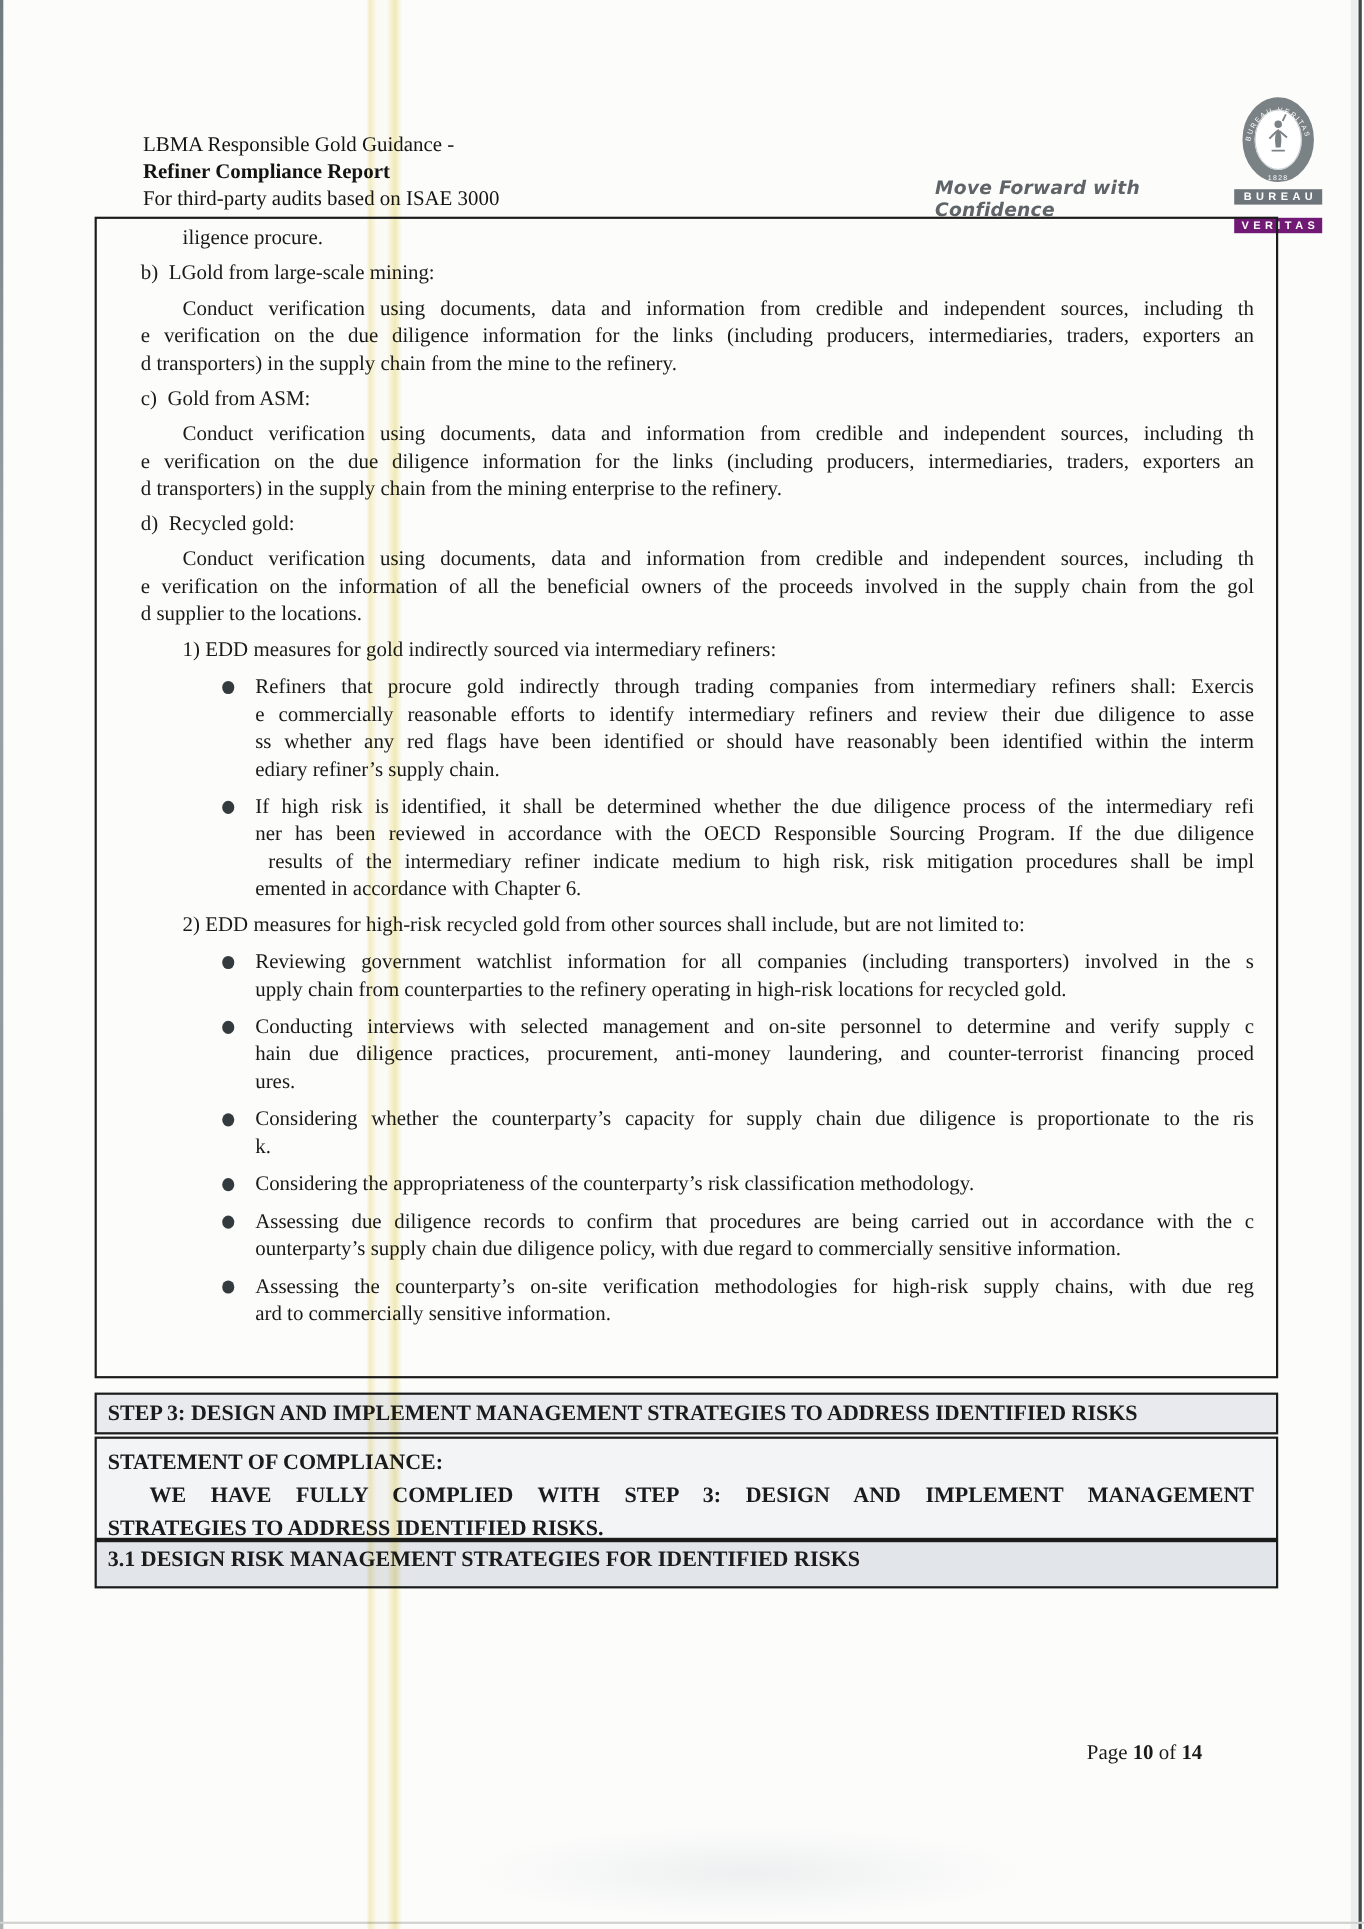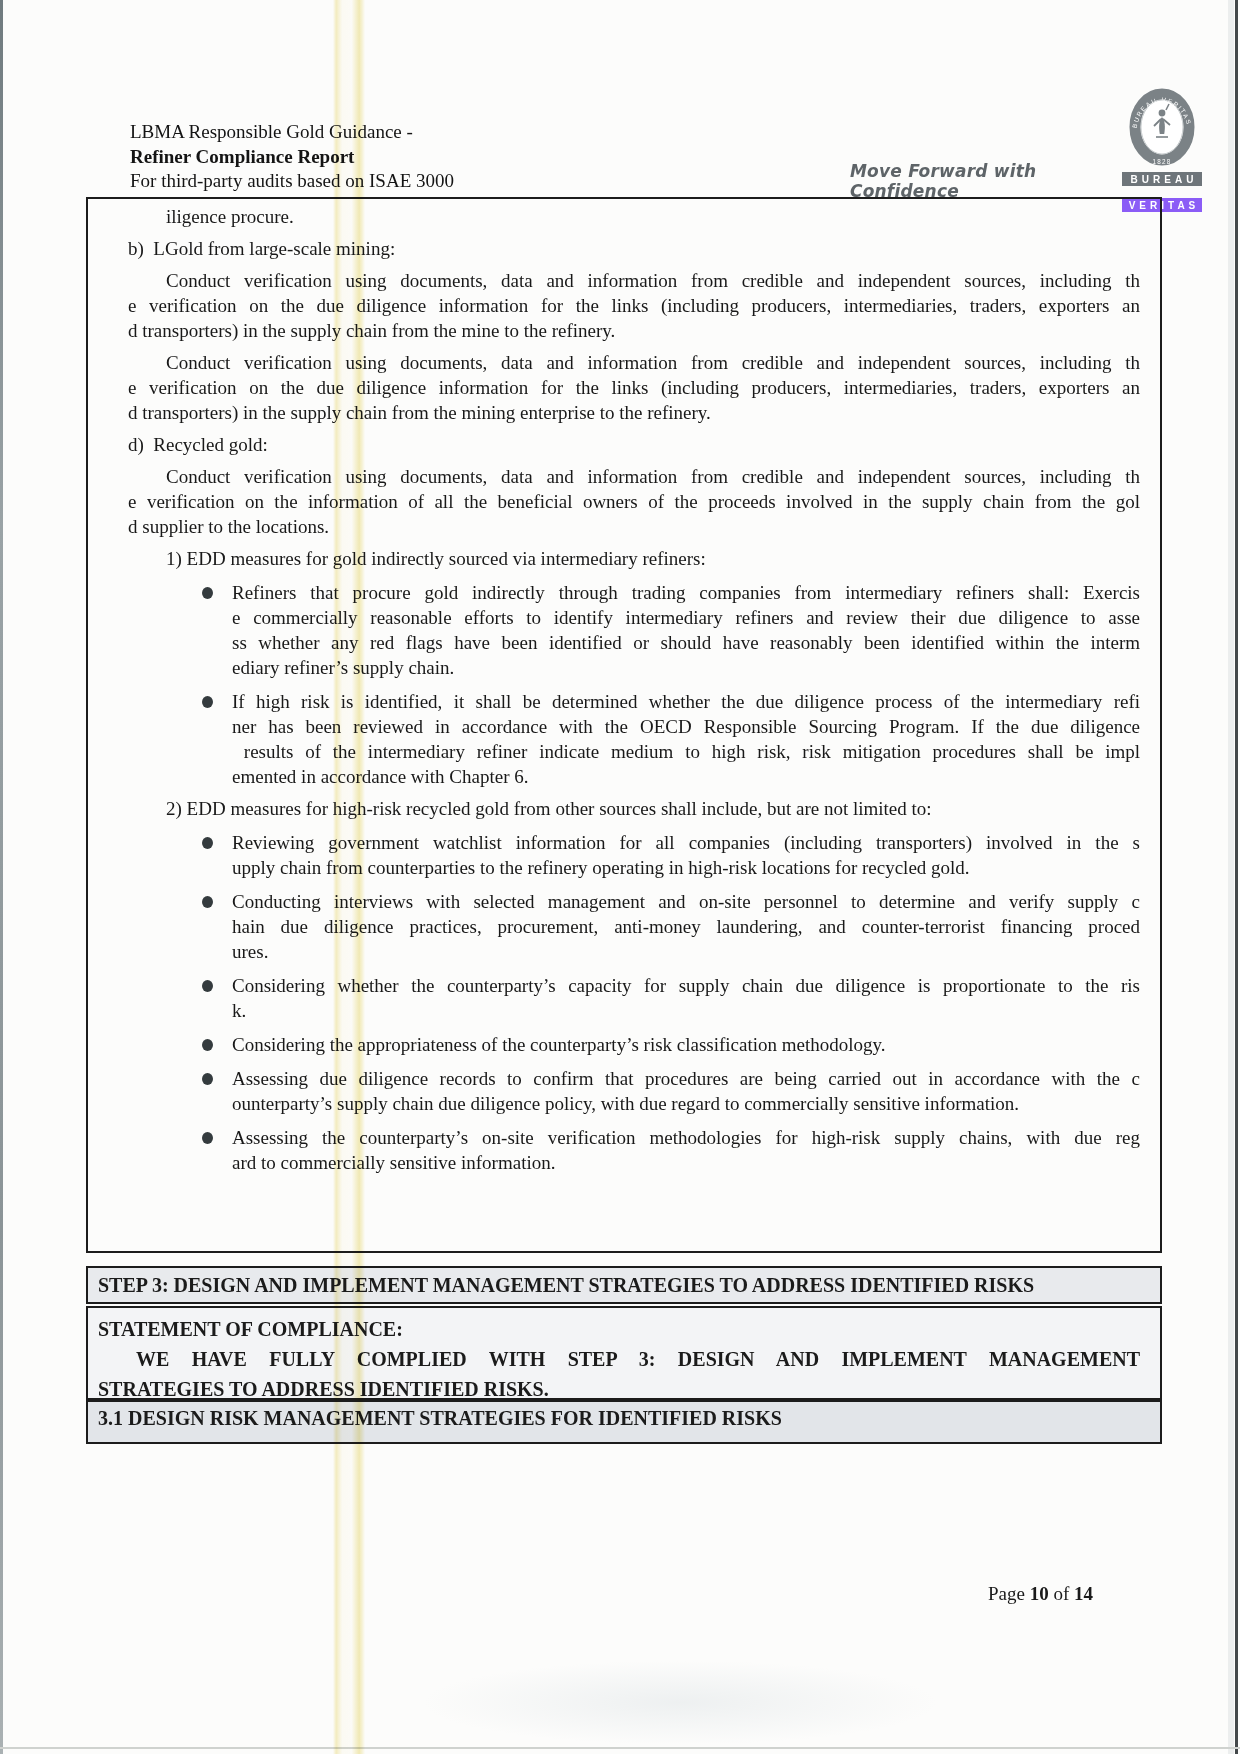--- a/index.html
+++ b/index.html
@@ -88,29 +88,30 @@
         <textPath href="#sealArc" startOffset="7%">BUREAU VERITAS</textPath>
       </text>
       <text x="40" y="77.5" text-anchor="middle" font-family="Liberation Sans, sans-serif" font-size="6.3" fill="#ffffff" letter-spacing="1.2">1828</text>
       <circle cx="40" cy="27" r="3.4" fill="#7b8286"></circle>
       <path d="M40 31 C36.8 35 36.6 41 37.8 48 L42.2 48 C43.4 41 43.2 35 40 31 Z" fill="#7b8286"></path>
       <path d="M39 33 L32 40 M41 33 L48 39" stroke="#7b8286" stroke-width="1.8" fill="none"></path>
       <path d="M34 51 L46 51" stroke="#7b8286" stroke-width="1.6"></path>
       <path d="M44 24 L47 18" stroke="#7b8286" stroke-width="1.6"></path>
     </svg>
     <div class="brandbox" style="background:#6e757a">BUREAU</div>
-    <div class="brandbox" style="background:#8b5cf6">VERITAS</div>
+    <div class="brandbox" style="background:#701a75">VERITAS</div>
   </div>
 
   <div class="box1">
     <div class="ln ind">iligence procure.</div>
     <div class="ln gap">b)&nbsp; LGold from large-scale mining:</div>
     <div class="ln j ind gap">Conduct verification using documents, data and information from credible and independent sources, including th</div>
     <div class="ln j">e verification on the due diligence information for the links (including producers, intermediaries, traders, exporters an</div>
     <div class="ln">d transporters) in the supply chain from the mine to the refinery.</div>
+    <div class="ln gap">c)&nbsp; Gold from ASM:</div>
     <div class="ln j ind gap">Conduct verification using documents, data and information from credible and independent sources, including th</div>
     <div class="ln j">e verification on the due diligence information for the links (including producers, intermediaries, traders, exporters an</div>
     <div class="ln">d transporters) in the supply chain from the mining enterprise to the refinery.</div>
     <div class="ln gap">d)&nbsp; Recycled gold:</div>
     <div class="ln j ind gap">Conduct verification using documents, data and information from credible and independent sources, including th</div>
     <div class="ln j">e verification on the information of all the beneficial owners of the proceeds involved in the supply chain from the gol</div>
     <div class="ln">d supplier to the locations.</div>
     <div class="ln sub gap">1) EDD measures for gold indirectly sourced via intermediary refiners:</div>
     <div class="ln j bl gap"><span class="dot"></span><span>Refiners that procure gold indirectly through trading companies from intermediary refiners shall: Exercis</span></div>
     <div class="ln j bl">e commercially reasonable efforts to identify intermediary refiners and review their due diligence to asse</div>

